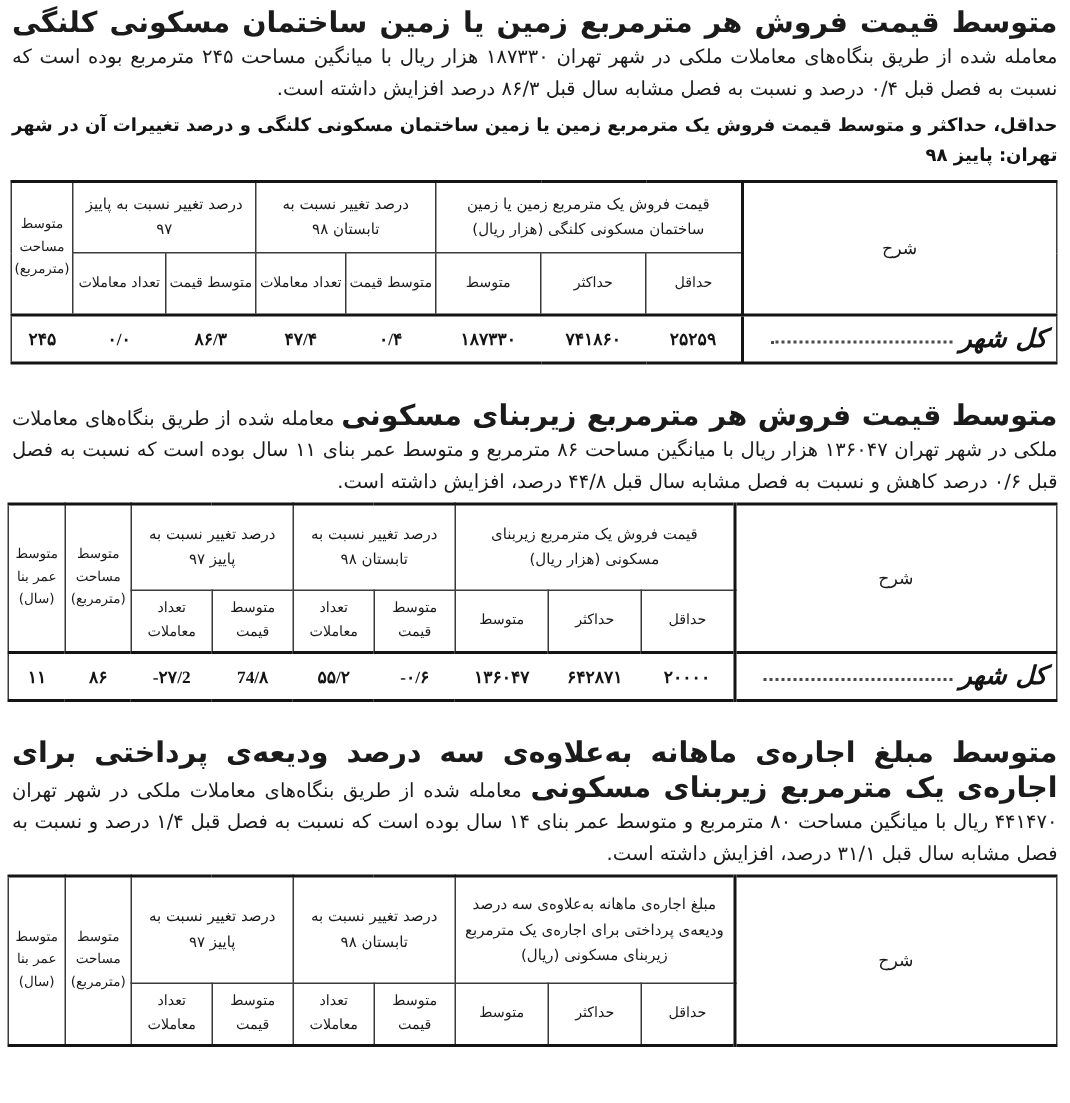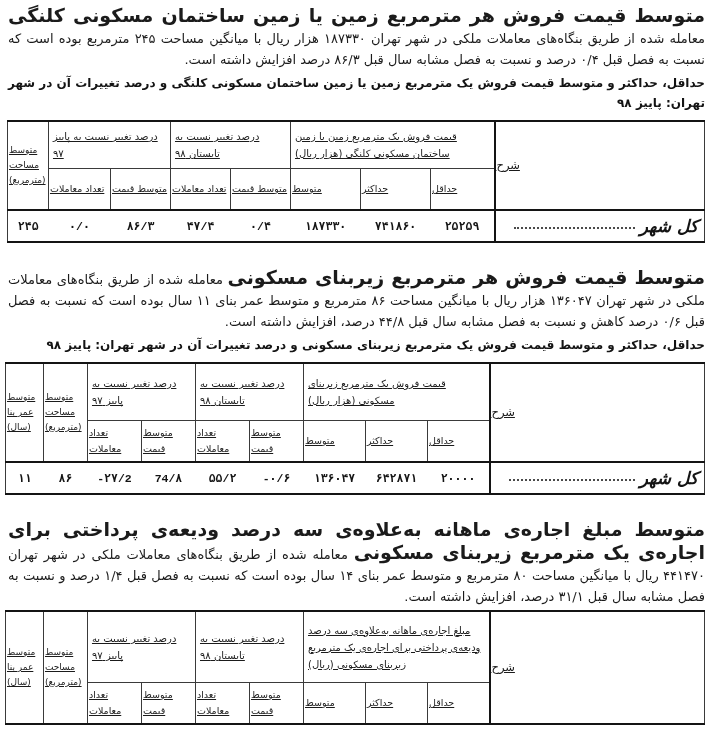--- a/index.html
+++ b/index.html
@@ -39,24 +39,23 @@
     border-left: 1px solid #3a3a3a;
     border-right: 1px solid #3a3a3a;
     margin: 0 0 24px 0;
   }
   .tbl th {
     border: 1px solid #3a3a3a;
     font-weight: normal;
     font-size: 9.5px;
     line-height: 1.7;
     padding: 2px 1px;
-    text-align: left;
+    text-align: center;
     vertical-align: middle;
     color: #1b1b1b;
-    text-decoration: underline;
   }
   .tbl th.group { font-size: 10px; padding: 3px 4px; }
   .tbl th.tiny { font-size: 9px; }
   .tbl th.desc-th {
     font-size: 11.5px;
     border-left: 2px solid #141414;
     border-right: 1px solid #3a3a3a;
   }
   .tbl tr.g-row1 th { height: 40px; }
   .tbl tr.g-row2 th { height: 50px; }
@@ -65,21 +64,21 @@
   .tbl td {
     border: none;
     border-top: 2px solid #141414;
     height: 28px;
     text-align: center;
     vertical-align: middle;
     font-size: 11.5px;
     font-weight: bold;
     color: #141414;
   }
-  .tbl td.num { direction: ltr; font-family: Liberation Mono, monospace; }
+  .tbl td.num { direction: ltr; font-family: Liberation Serif, serif; }
   .tbl td.desc-td { border-left: 2px solid #141414; padding: 0 6px 0 4px; }
   .leader { display: flex; align-items: baseline; }
   .leader-label { font-weight: bold; font-style: italic; font-size: 17px; white-space: nowrap; }
   .leader-dots {
     flex: 1;
     border-bottom: 2px dotted #4a4a4a;
     height: 1px;
     align-self: flex-end;
     margin: 0 5px 7px 14px;
   }
@@ -139,21 +138,20 @@
       <td class="num">۲۴۵</td>
     </tr>
   </tbody>
     </table>
 </section>
 
 <section>
   <p class="intro"><b>متوسط قیمت فروش هر مترمربع زیربنای مسکونی</b>
   <span>معامله شده از طریق بنگاه‌های معاملات ملکی در شهر تهران ۱۳۶۰۴۷ هزار ریال با میانگین مساحت ۸۶ مترمربع و متوسط عمر بنای ۱۱ سال بوده است که نسبت به فصل قبل ۰/۶ درصد کاهش و نسبت به فصل مشابه سال قبل ۴۴/۸ درصد، افزایش داشته است.</span></p>
 
-  <p class="tbl-title">حداقل، حداکثر و متوسط قیمت فروش یک مترمربع زیربنای مسکونی و درصد تغییرات آن در شهر تهران: پاییز ۹۸</p>
 
   <table class="tbl">
     <colgroup>
       <col style="width:215px">
         <col style="width:62px">
         <col style="width:62px">
         <col style="width:62px">
       <col style="width:54px">
         <col style="width:54px">
         <col style="width:54px">

